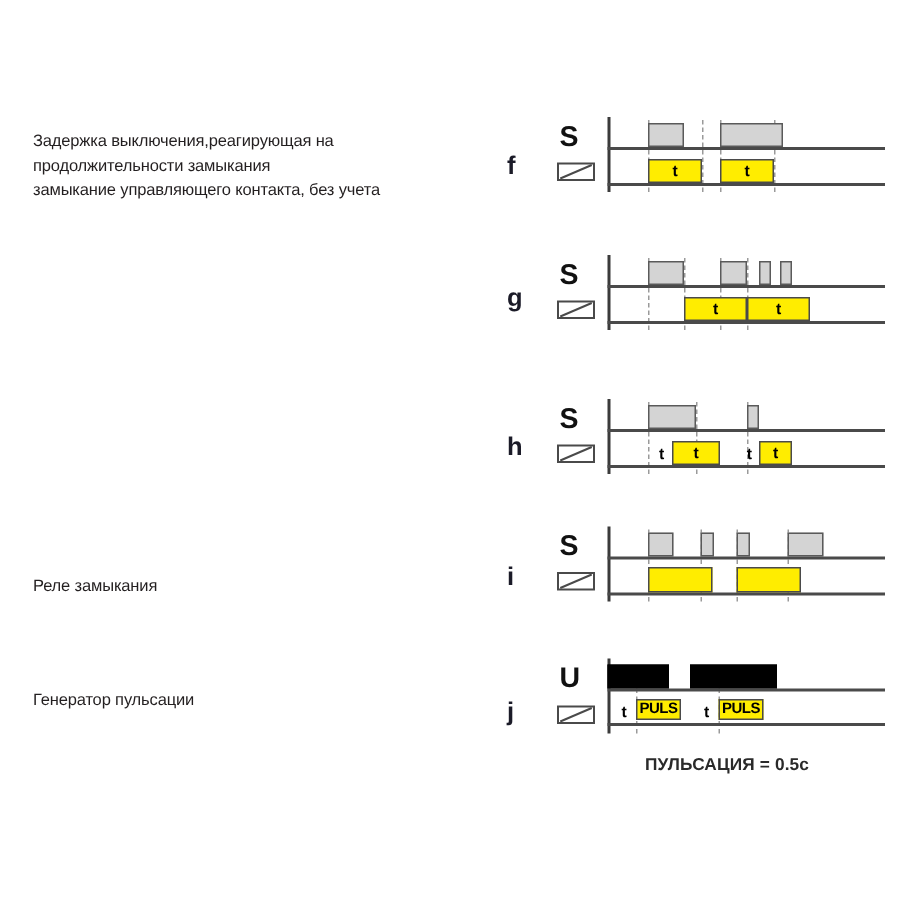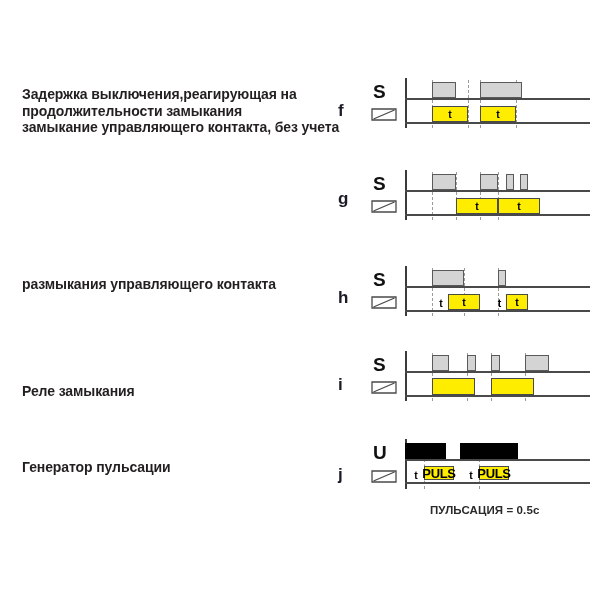--- a/index.html
+++ b/index.html
@@ -26,25 +26,25 @@
     position: absolute;
     left: 0;
     width: 600px;
     display: block;
   }
 
   .desc {
     position: absolute;
     left: 22px;
     width: 310px;
-    font-size: 14px;
+    font-size: 11px;
     line-height: 16.5px;
     letter-spacing: -0.1px;
     color: #231f20;
-    font-weight: 700;
+    font-weight: 400;
   }
   .desc div { white-space: nowrap; }
 
   .letter {
     position: absolute;
     left: 338px;
     width: 18px;
     text-align: left;
     font-size: 17px;
     font-weight: bold;
@@ -107,21 +107,21 @@
     font-size: 10.5px;
     font-weight: bold;
     color: #000000;
     text-align: center;
     line-height: 1;
     display: flex;
     align-items: center;
     justify-content: center;
   }
   .block.puls {
-    font-size: 13px;
+    font-size: 10px;
     letter-spacing: -0.3px;
   }
   .tmark {
     position: absolute;
     font-size: 10.5px;
     font-weight: bold;
     color: #000000;
     line-height: 1;
     text-align: center;
   }
@@ -204,21 +204,20 @@
       <div class="baseline" style="top:20px;"></div>
 
       <div class="block" style="left:51px; top:28px; width:42px; height:16px;">t</div>
       <div class="block" style="left:93px; top:28px; width:42px; height:16px;">t</div>
       <div class="baseline" style="top:44px;"></div>
     </div>
   </div>
 
   <div class="row" style="top:272px;">
     <div class="desc" style="top:4px;">
-      <div>размыкания управляющего контакта</div>
     </div>
     <div class="letter" style="top:16px;">h</div>
 
     <div class="sig-label" style="top:-2px;">S</div>
     <div class="contact-icon" style="top:24px;">
       <svg width="26" height="13" viewBox="0 0 26 13">
         <polygon points="1,1 25,1 25,12 1,12" fill="#ffffff" stroke="#4a4a4a" stroke-width="1.3"></polygon>
         <line x1="2.5" y1="11" x2="23.5" y2="2" stroke="#4a4a4a" stroke-width="1.3"></line>
       </svg>
     </div>

